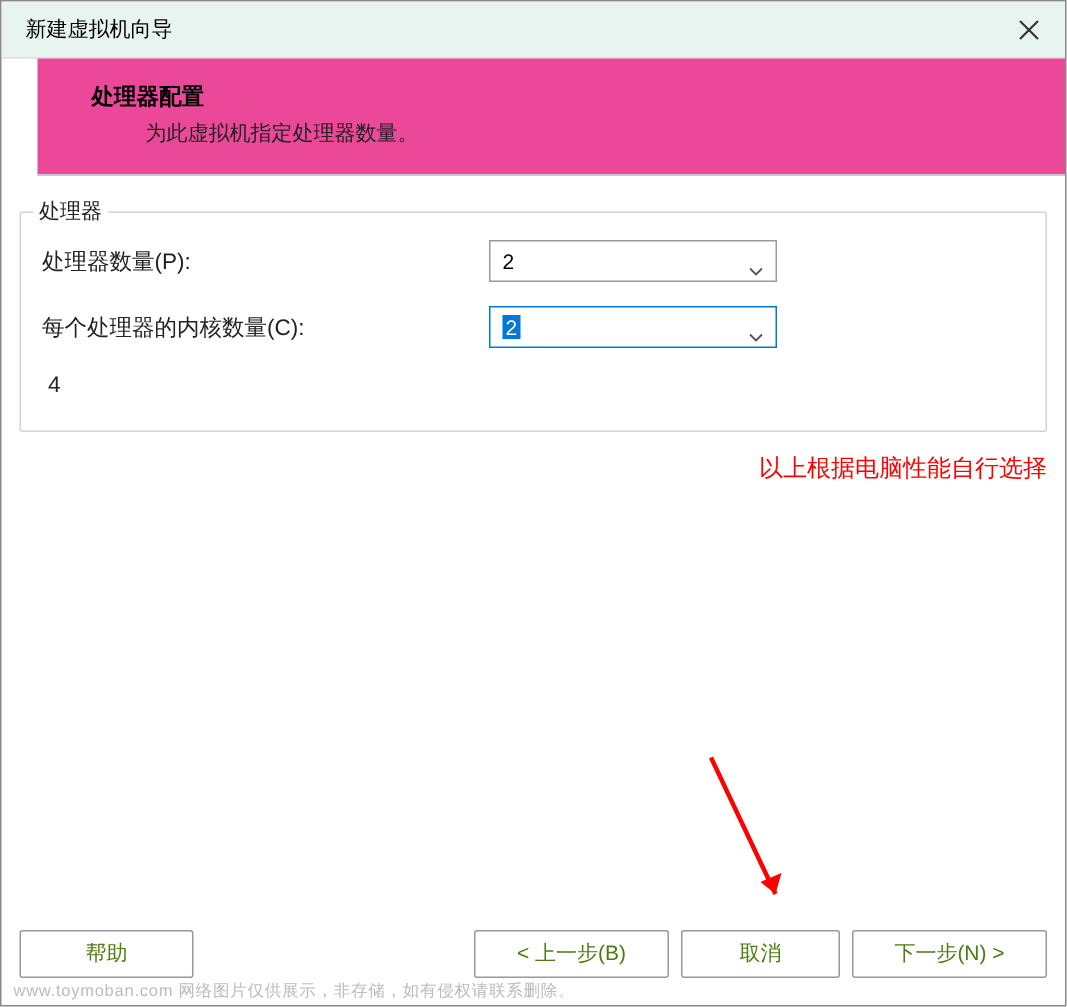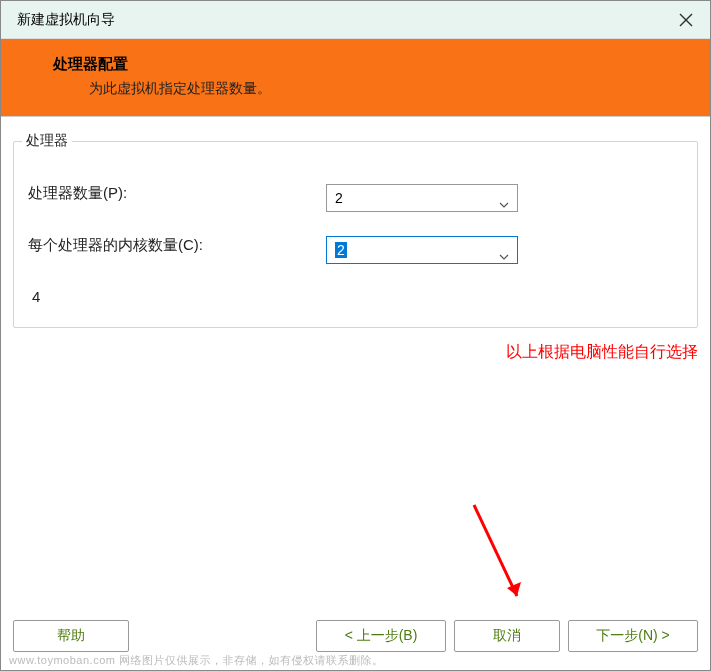--- a/index.html
+++ b/index.html
@@ -30,23 +30,24 @@
       font-size: 20px;
       font-weight: 300;
       cursor: pointer;
       width: 24px;
       height: 24px;
       display: flex;
       align-items: center;
       justify-content: center;
     }
     .header-section {
-      padding: 16px 24px 18px 52px;
-      background: #f97316;
+      padding: 16px 24px 18px 36px;
+      background: #ec4899;
       border-bottom: 1px solid #ccc;
+      margin-left: 24px;
     }
     .header-title {
       font-weight: bold;
       font-size: 15px;
       color: #000;
       margin-bottom: 6px;
     }
     .header-subtitle {
       font-size: 14px;
       color: #222;
@@ -66,22 +67,22 @@
       position: absolute;
       top: -10px;
       left: 8px;
       background: #fff;
       padding: 0 4px;
       font-size: 14px;
       color: #222;
     }
     .form-row {
       display: flex;
+      align-items: center;
       margin-bottom: 16px;
-      margin-top: 24px;
     }
     .form-row:last-child {
       margin-bottom: 0;
     }
     .form-label {
       width: 298px;
       font-size: 15px;
       color: #222;
     }
     .form-value {

